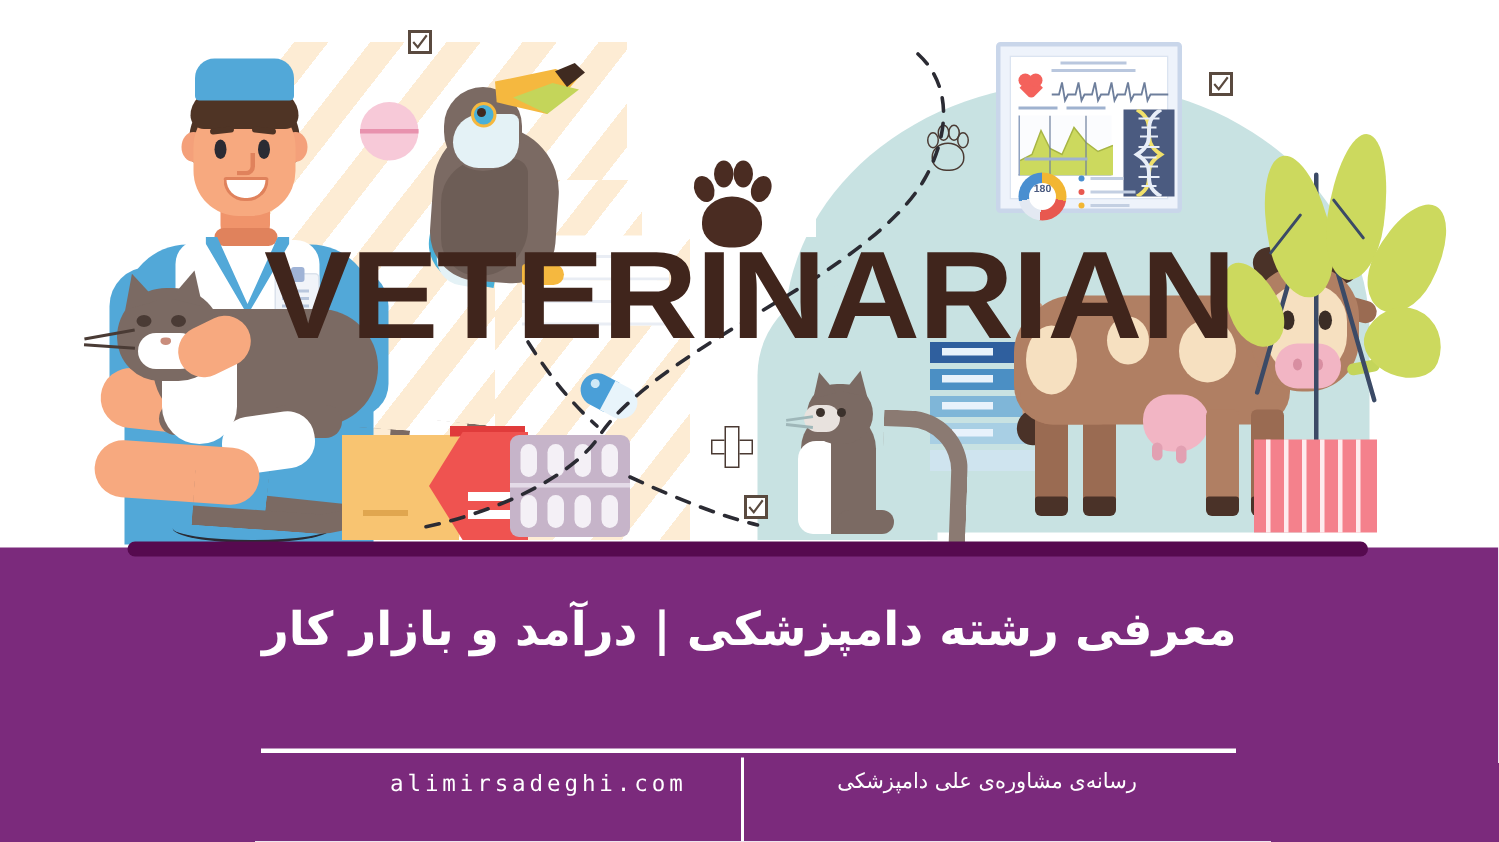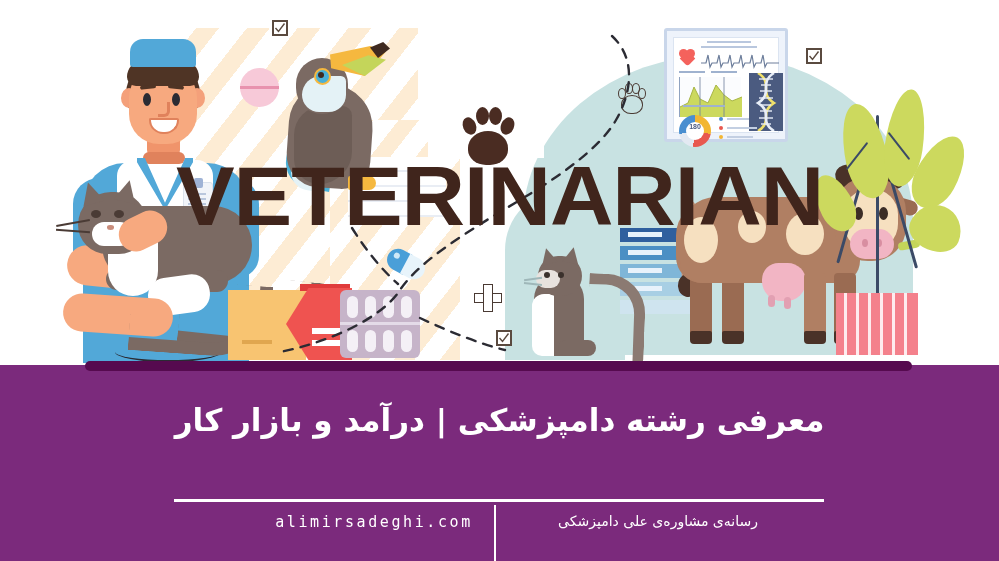--- a/index.html
+++ b/index.html
@@ -211,21 +211,21 @@
   .banner{position:absolute;left:0;top:365px;width:999px;height:196px;background:#7b2a7c;}
   .topbar{position:absolute;left:85px;top:361px;width:827px;height:10px;background:#560a4f;border-radius:6px;}
 
   .btitle{position:absolute;left:0;top:400px;width:999px;text-align:center;color:#ffffff;
     font-family:"DejaVu Sans","Liberation Sans",sans-serif;font-weight:bold;font-size:31px;
     line-height:40px;direction:rtl;letter-spacing:0;}
 
   .divider{position:absolute;left:174px;top:499px;width:650px;height:3px;background:#ffffff;}
   .vline{position:absolute;left:494px;top:505px;width:2px;height:56px;background:#ffffff;}
 
-  .site{position:absolute;left:260px;top:513px;width:228px;text-align:center;color:#ffffff;
+  .site{position:absolute;left:260px;top:513px;width:228px;text-align:left;color:#ffffff;
     font-family:"DejaVu Sans Mono","Liberation Mono",monospace;font-size:15px;letter-spacing:2.6px;direction:ltr;}
   .tagline{position:absolute;left:508px;top:513px;width:250px;text-align:right;color:#ffffff;
     font-family:"DejaVu Sans","Liberation Sans",sans-serif;font-size:14px;direction:rtl;}
 </style>
 </head>
 <body>
 
 <div class="page">
 
   <div class="illus">

